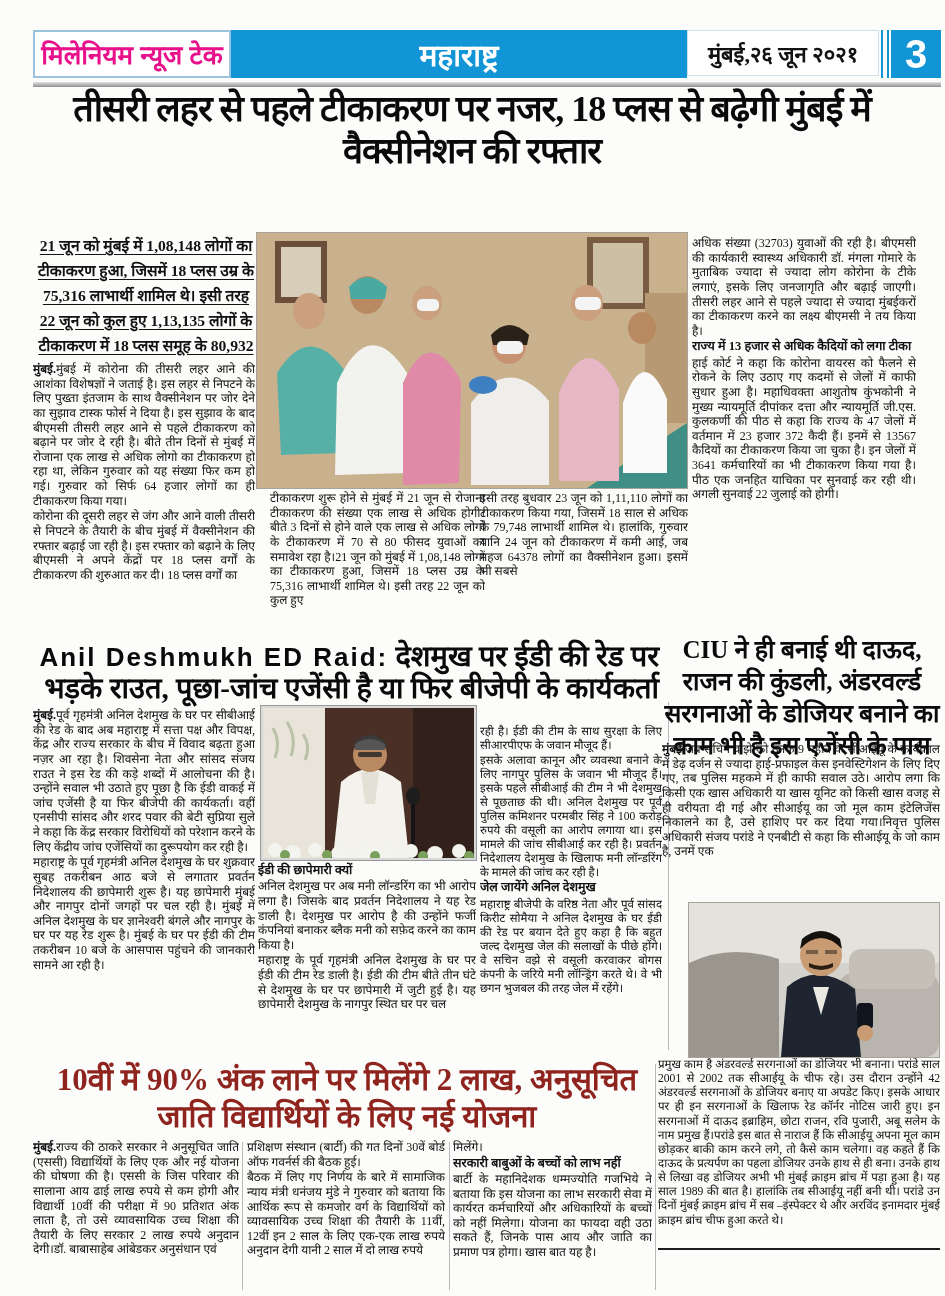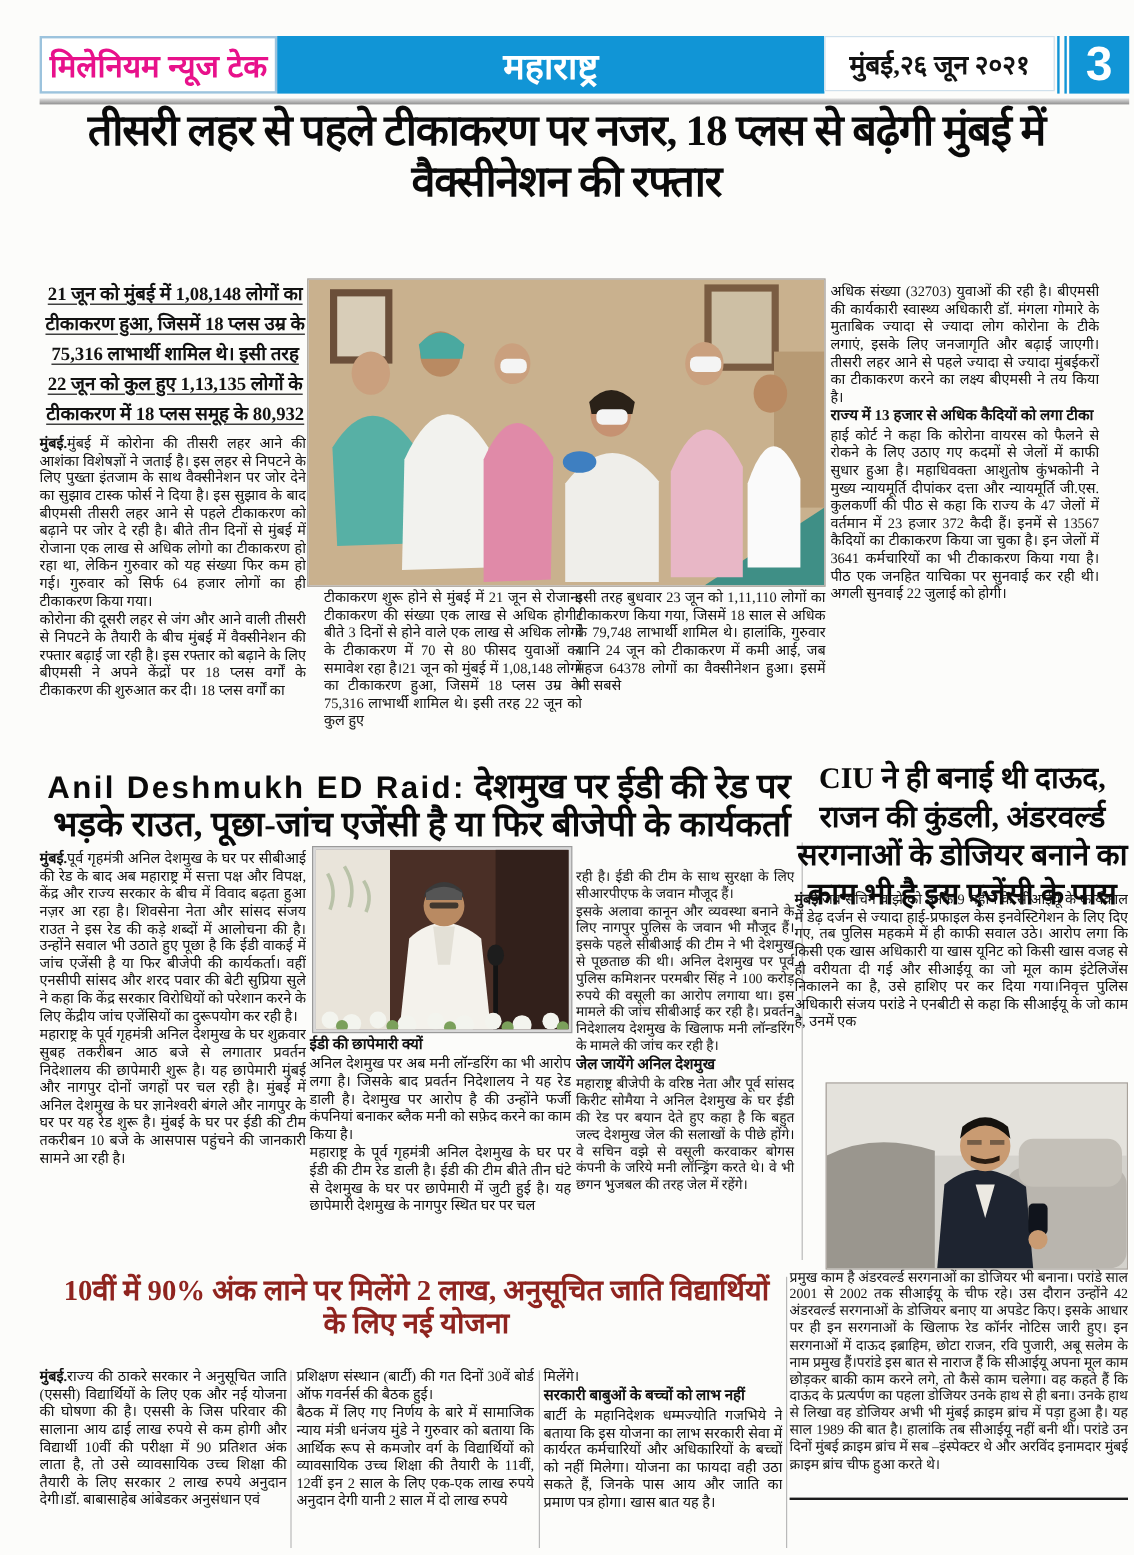--- a/index.html
+++ b/index.html
@@ -27,21 +27,21 @@
   
   .main-headline{left:36px;top:88px;width:872px;margin:0;text-align:center;
          font-size:36px;font-weight:bold;line-height:1.17;letter-spacing:-1px;color:#0a0a0a;}
   .a2-headline{left:33px;top:640px;width:626px;margin:0;text-align:right;
          font-size:29px;font-weight:bold;line-height:1.12;color:#0a0a0a;}
   .a2-headline .latin{font-family:"Liberation Sans","DejaVu Sans",sans-serif;
          font-size:26px;letter-spacing:2px;}
   .ciu-headline{left:664px;top:634px;width:276px;margin:0;text-align:center;
          font-size:25px;font-weight:bold;line-height:1.28;color:#0a0a0a;}
   .scheme-headline{left:44px;top:1062px;width:606px;margin:0;text-align:center;
-         font-size:24px;font-weight:bold;line-height:1.18;color:var(--maroon,#8f241f);}
+         font-size:31px;font-weight:bold;line-height:1.18;color:var(--maroon,#8f241f);}
 
   
   .col{font-size:12px;line-height:1.22;text-align:justify;overflow:hidden;}
   .col p{margin:0 0 1px 0;text-indent:0;}
   .col p+p{text-indent:0;}
   .dl{font-weight:bold;}
   .subhead{font-weight:bold;font-size:12.6px;margin:1px 0;}
   .highlight{left:36px;top:234px;width:220px;height:126px;text-align:center;font-weight:bold;
          font-size:15.6px;line-height:1.6;overflow:hidden;}
   .highlight span{text-decoration:underline;text-underline-offset:3px;}

